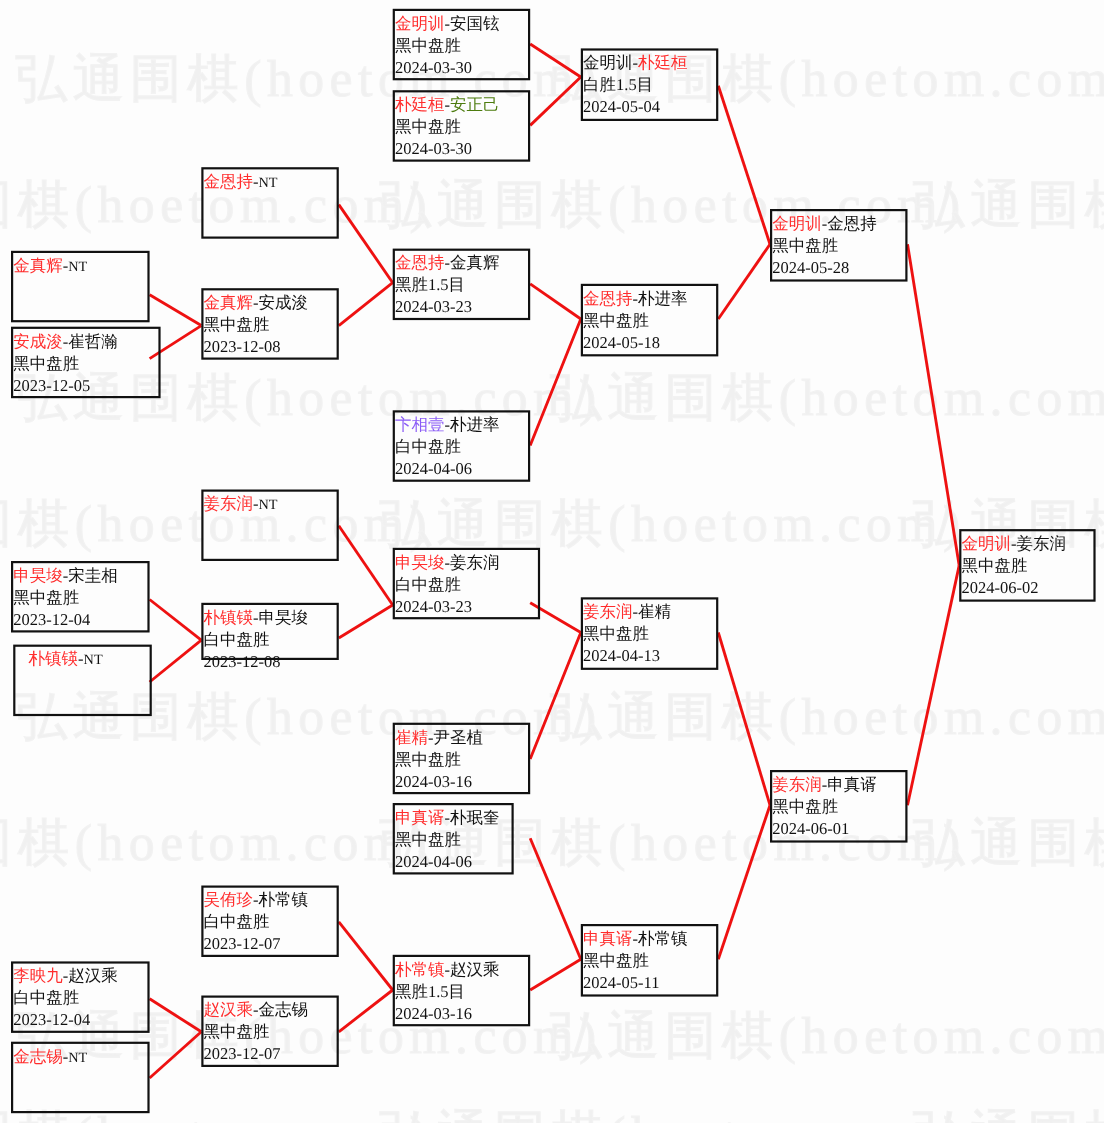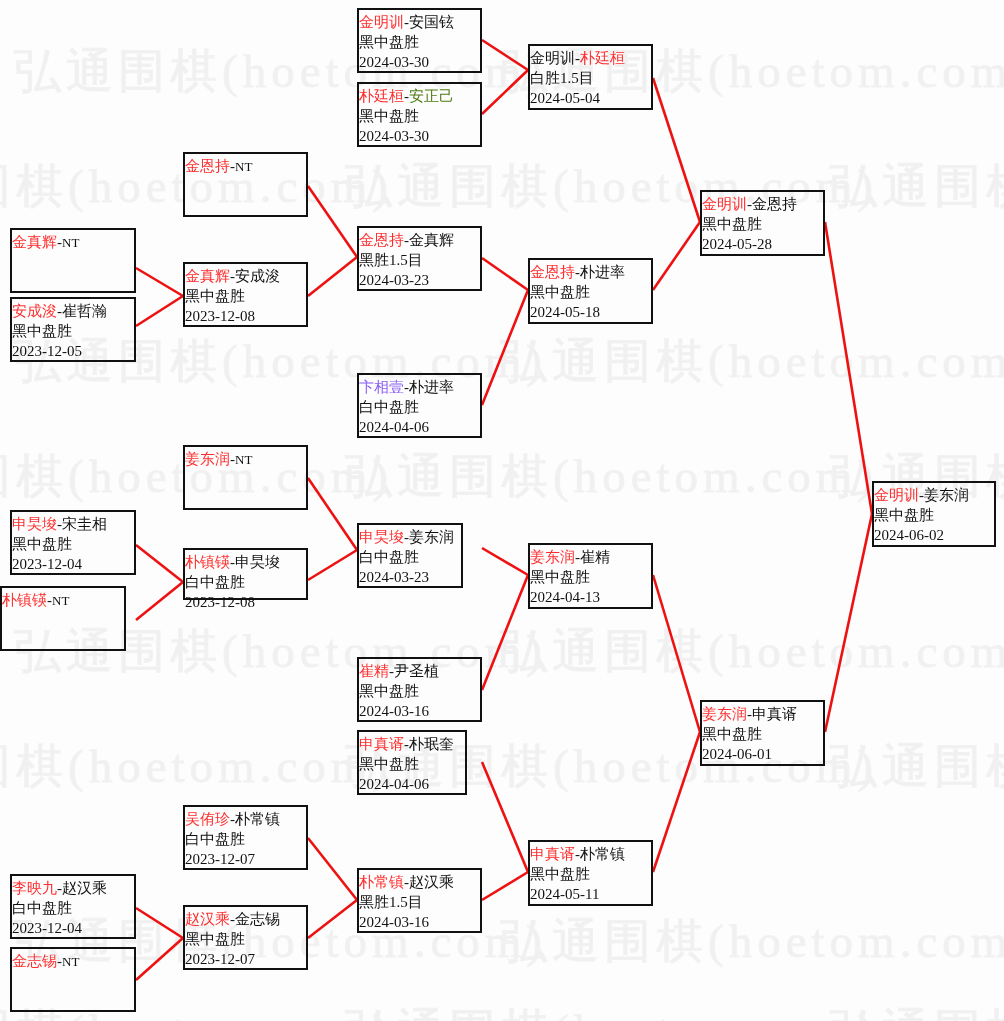--- a/index.html
+++ b/index.html
@@ -117,31 +117,31 @@
       <path d="M136,980 L183,938" stroke="#ee1111" stroke-width="2.6" fill="none"></path>
       <path d="M308,838 L357,900" stroke="#ee1111" stroke-width="2.6" fill="none"></path>
       <path d="M308,938 L357,900" stroke="#ee1111" stroke-width="2.6" fill="none"></path>
       <path d="M825,222 L872,514" stroke="#ee1111" stroke-width="2.6" fill="none"></path>
       <path d="M825,732 L872,514" stroke="#ee1111" stroke-width="2.6" fill="none"></path>
     </svg>
   <div id="boxes">
       <div class="box" style="left: 10px; top: 228px; width: 126px; height: 65px; border-color: rgb(17, 17, 17);">
         <span class="ln"><span class="p-win" style="color: rgb(255, 45, 45);">金真辉</span><span class="sep">-</span><span class="nt" style="color: rgb(17, 17, 17);">NT</span></span>
       </div>
-      <div class="box" style="left: 10px; top: 297px; width: 126px; height: 65px; border-color: rgb(17, 17, 17);">
+      <div class="box" style="left: 10px; top: 297px; width: 136px; height: 65px; border-color: rgb(17, 17, 17);">
         <span class="ln"><span class="p-win" style="color: rgb(255, 45, 45);">安成浚</span><span class="sep">-</span><span class="p-lose" style="color: rgb(17, 17, 17);">崔哲瀚</span></span>
         <span class="ln result">黑中盘胜</span>
         <span class="ln date">2023-12-05</span>
       </div>
       <div class="box" style="left: 10px; top: 510px; width: 126px; height: 65px; border-color: rgb(17, 17, 17);">
         <span class="ln"><span class="p-win" style="color: rgb(255, 45, 45);">申旲埈</span><span class="sep">-</span><span class="p-lose" style="color: rgb(17, 17, 17);">宋圭相</span></span>
         <span class="ln result">黑中盘胜</span>
         <span class="ln date">2023-12-04</span>
       </div>
-      <div class="box" style="left: 0; top: 586px; width: 126px; height: 65px; border-color: rgb(17, 17, 17);">
+      <div class="box" style="left: 12px; top: 586px; width: 126px; height: 65px; border-color: rgb(17, 17, 17); padding-left: 12px;">
         <span class="ln"><span class="p-win" style="color: rgb(255, 45, 45);">朴镇锳</span><span class="sep">-</span><span class="nt" style="color: rgb(17, 17, 17);">NT</span></span>
       </div>
       <div class="box" style="left: 10px; top: 874px; width: 126px; height: 65px; border-color: rgb(17, 17, 17);">
         <span class="ln"><span class="p-win" style="color: rgb(255, 45, 45);">李映九</span><span class="sep">-</span><span class="p-lose" style="color: rgb(17, 17, 17);">赵汉乘</span></span>
         <span class="ln result">白中盘胜</span>
         <span class="ln date">2023-12-04</span>
       </div>
       <div class="box" style="left: 10px; top: 947px; width: 126px; height: 65px; border-color: rgb(17, 17, 17);">
         <span class="ln"><span class="p-win" style="color: rgb(255, 45, 45);">金志锡</span><span class="sep">-</span><span class="nt" style="color: rgb(17, 17, 17);">NT</span></span>
       </div>
@@ -184,21 +184,21 @@
       <div class="box" style="left: 357px; top: 226px; width: 125px; height: 65px; border-color: rgb(17, 17, 17);">
         <span class="ln"><span class="p-win" style="color: rgb(255, 45, 45);">金恩持</span><span class="sep">-</span><span class="p-lose" style="color: rgb(17, 17, 17);">金真辉</span></span>
         <span class="ln result">黑胜1.5目</span>
         <span class="ln date">2024-03-23</span>
       </div>
       <div class="box" style="left: 357px; top: 373px; width: 125px; height: 65px; border-color: rgb(17, 17, 17);">
         <span class="ln"><span class="p-win" style="color: #8b5cf6;">卞相壹</span><span class="sep">-</span><span class="p-lose" style="color: rgb(17, 17, 17);">朴进率</span></span>
         <span class="ln result">白中盘胜</span>
         <span class="ln date">2024-04-06</span>
       </div>
-      <div class="box" style="left: 357px; top: 523px; width: 106px; height: 65px; border-color: rgb(17, 17, 17);">
+      <div class="box" style="left: 357px; top: 498px; width: 134px; height: 65px; border-color: rgb(17, 17, 17);">
         <span class="ln"><span class="p-win" style="color: rgb(255, 45, 45);">申旲埈</span><span class="sep">-</span><span class="p-lose" style="color: rgb(17, 17, 17);">姜东润</span></span>
         <span class="ln result">白中盘胜</span>
         <span class="ln date">2024-03-23</span>
       </div>
       <div class="box" style="left: 357px; top: 657px; width: 125px; height: 65px; border-color: rgb(17, 17, 17);">
         <span class="ln"><span class="p-win" style="color: rgb(255, 45, 45);">崔精</span><span class="sep">-</span><span class="p-lose" style="color: rgb(17, 17, 17);">尹圣植</span></span>
         <span class="ln result">黑中盘胜</span>
         <span class="ln date">2024-03-16</span>
       </div>
       <div class="box" style="left: 357px; top: 730px; width: 110px; height: 65px; border-color: rgb(17, 17, 17);">

